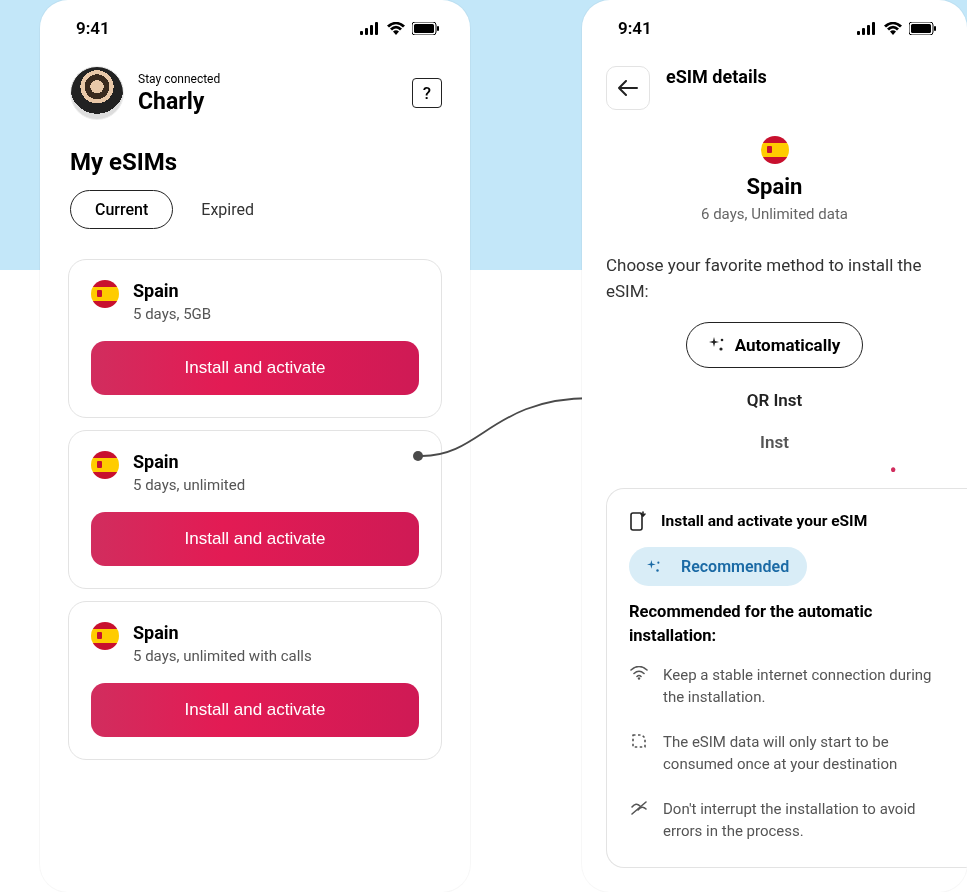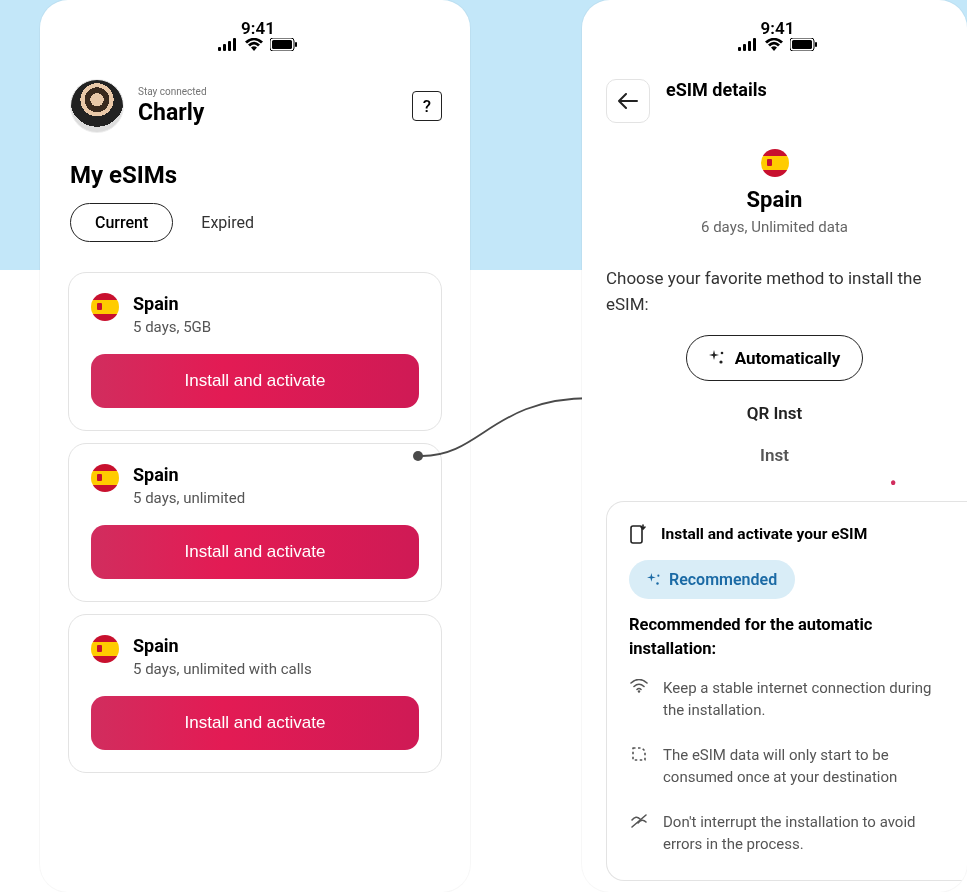--- a/index.html
+++ b/index.html
@@ -30,35 +30,34 @@
   }
   .phone-left { left: 40px; top: 0; }
   .phone-right { left: 582px; top: 0; width: 385px; }
   .status-bar {
     display: flex;
     justify-content: space-between;
     align-items: center;
     padding: 18px 30px 8px 36px;
     font-size: 17px;
     font-weight: 600;
-    flex-direction: column;
   }
   .status-right { display: flex; align-items: center; gap: 7px; }
   .header-row {
     display: flex;
     align-items: center;
     padding: 20px 28px 4px 30px;
   }
   .avatar {
     width: 54px; height: 54px; border-radius: 50%;
     background: radial-gradient(circle at 50% 38%, #e9c8a8 0 16%, #3a2a1e 16% 30%, #e9c8a8 30% 40%, #222 40% 65%, #ddd 65% 100%);
     border: 1px solid #eee;
   }
   .greeting { margin-left: 14px; flex: 1; }
-  .greet-small { color: #737373; font-size: 10px; }
+  .greet-small { color: #000000; font-size: 12px; }
   .greet-name { font-size: 23px; font-weight: 700; margin-top: 2px; }
   .help-btn {
     width: 30px; height: 30px; border: 1.5px solid #222; border-radius: 4px;
     display: flex; align-items: center; justify-content: center;
     font-size: 17px; font-weight:500;
   }
   .section-title { font-size: 24px; font-weight: 700; padding: 24px 30px 14px; }
   .tabs-row { display: flex; gap: 28px; padding: 0 30px 18px; align-items: center; }
   .chip {
     border: 1.5px solid #222; border-radius: 24px; padding: 9px 24px;
@@ -112,21 +111,21 @@
   .method-plain { font-size: 17px; font-weight: 600; color: #222; }
   .method-plain.faded { color: #555; }
   .dot-indicator { text-align: right; padding: 16px 70px 4px; color:#d12d5e; font-size:22px; line-height:6px; }
   .info-box {
     margin: 10px 0 0 24px; border: 1px solid #e3e3e3; border-top-left-radius: 18px; border-bottom-left-radius:18px;
     padding: 22px 22px 24px; border-right:none;
   }
   .info-row { display: flex; align-items: center; gap: 14px; }
   .info-title { font-size: 15.5px; font-weight: 700; }
   .rec-badge {
-    display: inline-flex; align-items: center; gap: 8px;
+    display: inline-flex; align-items: center; gap: 20px;
     background: #d9edf7; color: #1b6aa5; border-radius: 22px;
     padding: 10px 18px; font-size: 16px; font-weight: 600; margin: 16px 0 14px;
   }
   .inst-head { font-size: 16.5px; font-weight: 700; line-height: 1.45; margin-bottom: 16px;}
   .bullet { display: flex; gap: 14px; margin-bottom: 22px; color: #555; font-size: 15px; line-height: 1.5; }
   .bullet:last-child{margin-bottom:0;}
   .bicon { width: 20px; flex-shrink: 0; display:flex; justify-content:center; padding-top:2px;}
   svg { display: block; }
 </style>
 </head>

